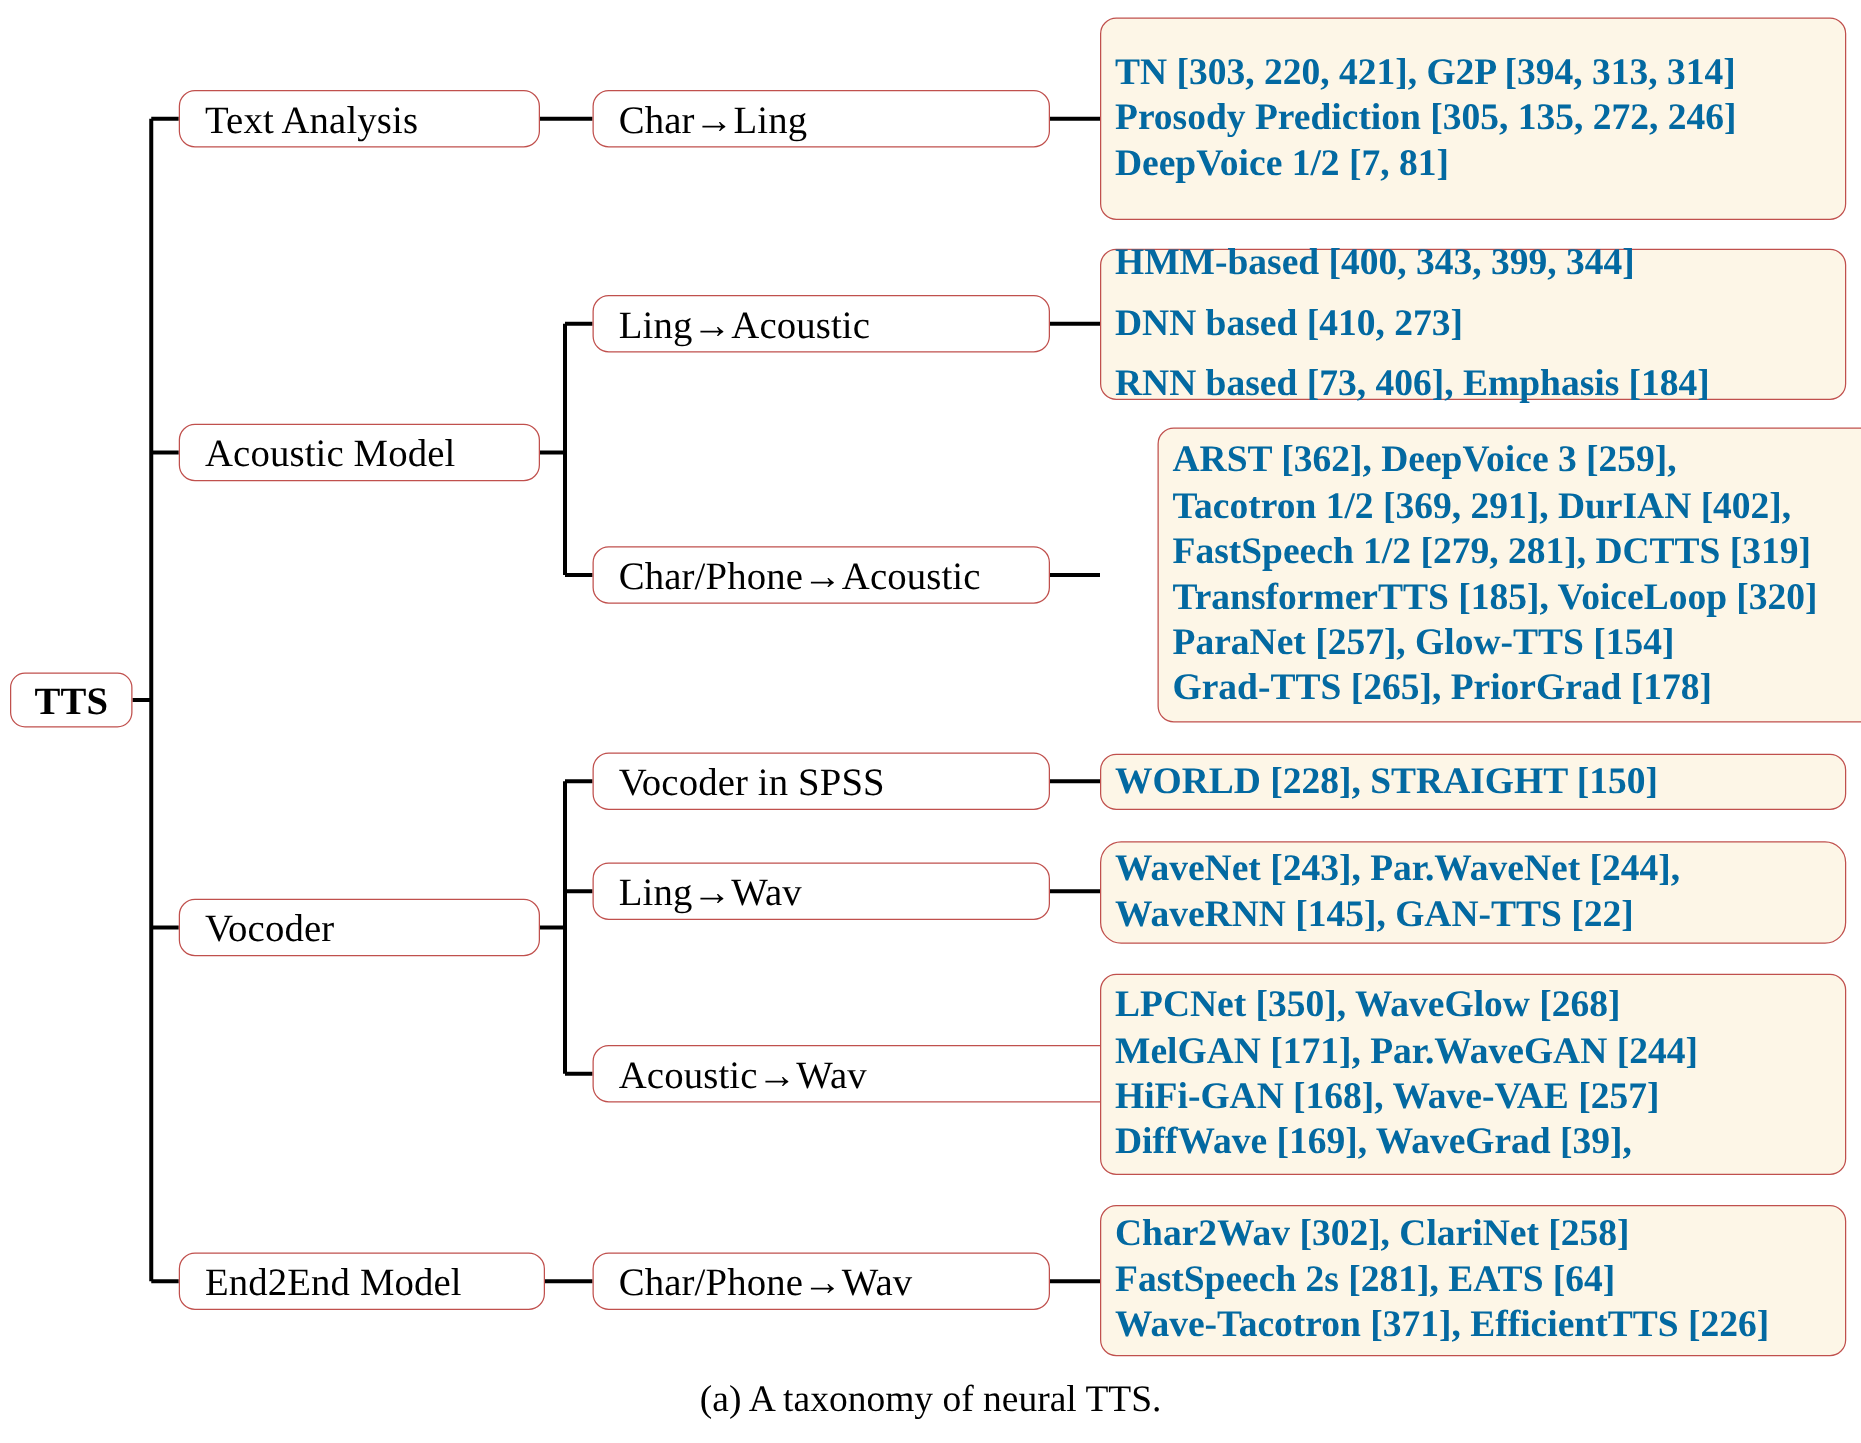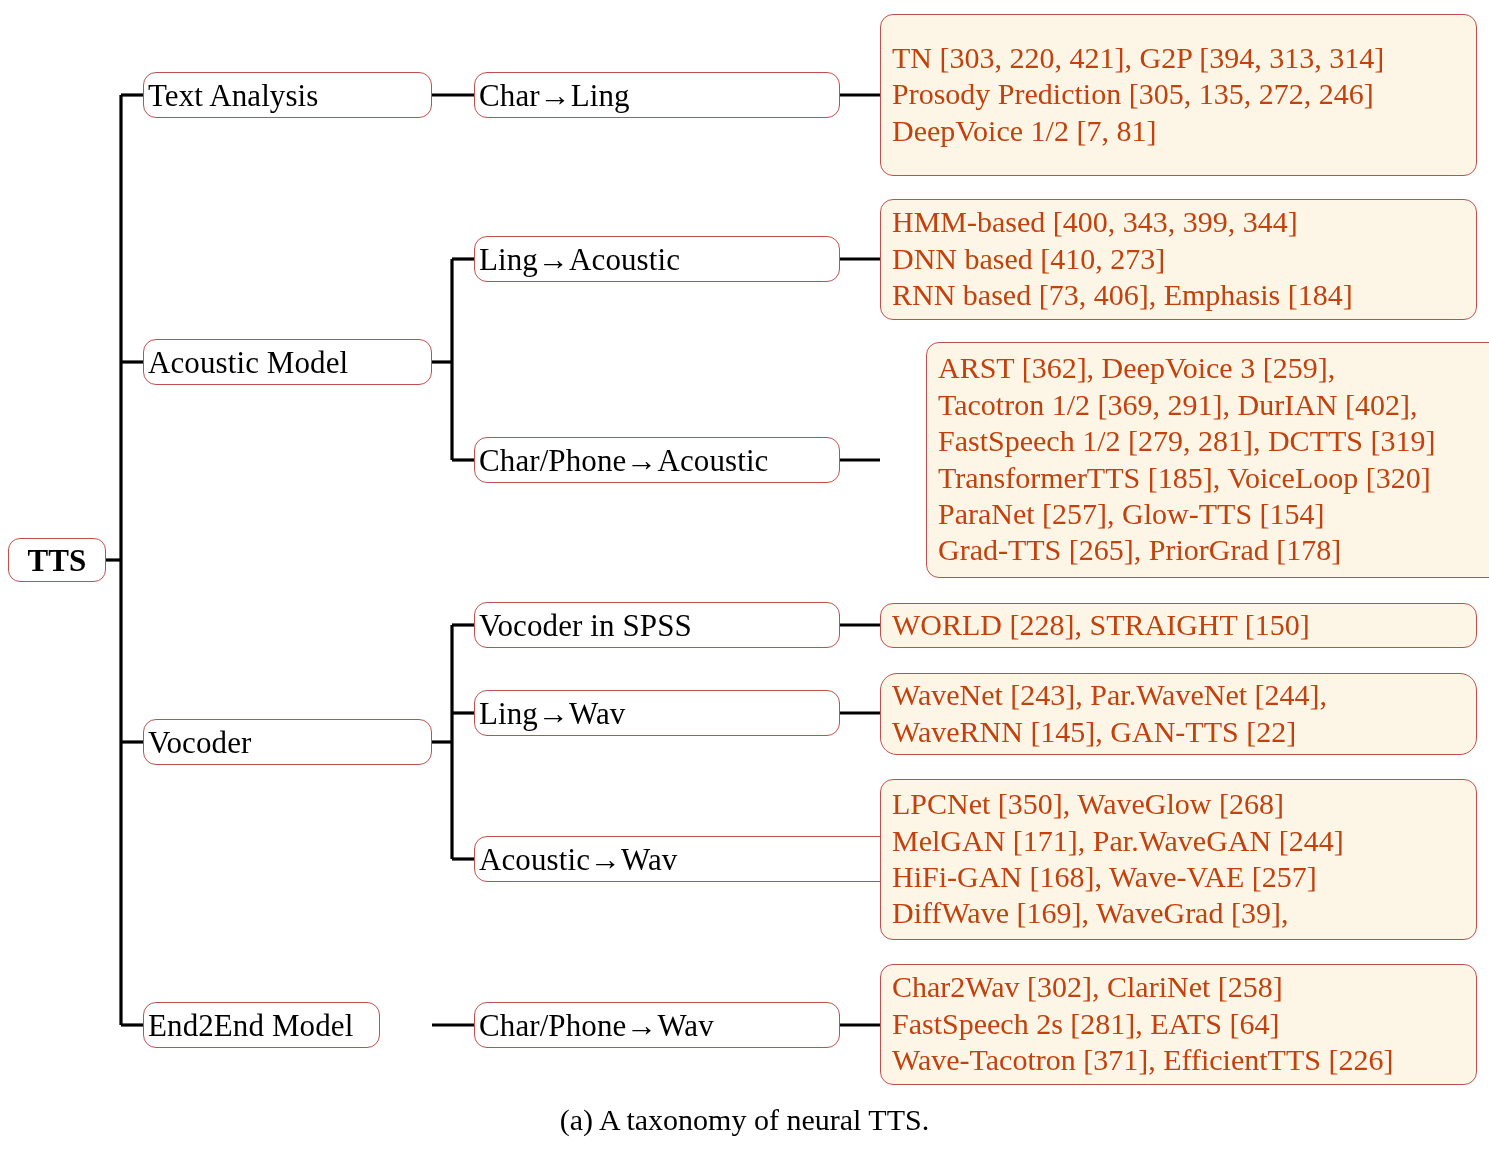--- a/index.html
+++ b/index.html
@@ -28,21 +28,21 @@
     pointer-events: none;
   }
   .node {
     position: absolute;
     box-sizing: border-box;
     border: 1.6px solid #c0504d;
     border-radius: 13px;
     background: #ffffff;
     display: flex;
     align-items: center;
-    padding: 0 4px;
+    padding: 0 20px;
     line-height: 1.0;
     white-space: nowrap;
   }
   .node.root {
     border-radius: 12px;
     justify-content: center;
     padding: 0 8px;
     font-weight: bold;
   }
   .node-label {
@@ -60,21 +60,22 @@
     background: #fdf6e7;
     padding: 7px 11px 8px 11px;
     display: flex;
     flex-direction: column;
     justify-content: center;
   }
   .leaf-line {
     font-size: 30px;
     line-height: 1.215;
     white-space: nowrap;
-    color: #c2410c;
+    color: #0369a1;
+    font-weight: bold;
   }
   .caption {
     position: absolute;
     left: 0;
     width: 1489px;
     text-align: center;
     font-size: 30px;
   }
 </style>
 </head>
@@ -125,21 +126,21 @@
 
   <div class="node" style="left:143px; top:72px; width:289px; height:46px;">
     <span class="node-label">Text Analysis</span>
   </div>
   <div class="node" style="left:143px; top:339px; width:289px; height:46px;">
     <span class="node-label">Acoustic Model</span>
   </div>
   <div class="node" style="left:143px; top:719px; width:289px; height:46px;">
     <span class="node-label">Vocoder</span>
   </div>
-  <div class="node" style="left:143px; top:1002px; width:237px; height:46px;">
+  <div class="node" style="left:143px; top:1002px; width:293px; height:46px;">
     <span class="node-label">End2End Model</span>
   </div>
 
   <div class="node" style="left:474px; top:72px; width:366px; height:46px;">
     <span class="node-label">Char→Ling</span>
   </div>
   <div class="node" style="left:474px; top:236px; width:366px; height:46px;">
     <span class="node-label">Ling→Acoustic</span>
   </div>
   <div class="node" style="left:474px; top:437px; width:366px; height:46px;">
@@ -157,21 +158,21 @@
   <div class="node" style="left:474px; top:1002px; width:366px; height:46px;">
     <span class="node-label">Char/Phone→Wav</span>
   </div>
 
   <div class="leaf" style="left:880px; top:14px; width:597px; height:162px;">
     <span class="leaf-line">TN [303, 220, 421], G2P [394, 313, 314]</span>
     <span class="leaf-line">Prosody Prediction [305, 135, 272, 246]</span>
     <span class="leaf-line">DeepVoice 1/2 [7, 81]</span>
   </div>
 
-  <div class="leaf" style="left:880px; top:199px; width:597px; height:121px;">
+  <div class="leaf" style="left:880px; top:199px; width:597px; height:121px;gap:12px;">
     <span class="leaf-line">HMM-based [400, 343, 399, 344]</span>
     <span class="leaf-line">DNN based [410, 273]</span>
     <span class="leaf-line">RNN based [73, 406], Emphasis [184]</span>
   </div>
 
   <div class="leaf" style="left:880px; top:342px; width:597px; height:236px;margin-left:46px;">
     <span class="leaf-line">ARST [362], DeepVoice 3 [259],</span>
     <span class="leaf-line">Tacotron 1/2 [369, 291], DurIAN [402],</span>
     <span class="leaf-line">FastSpeech 1/2 [279, 281], DCTTS [319]</span>
     <span class="leaf-line">TransformerTTS [185], VoiceLoop [320]</span>

